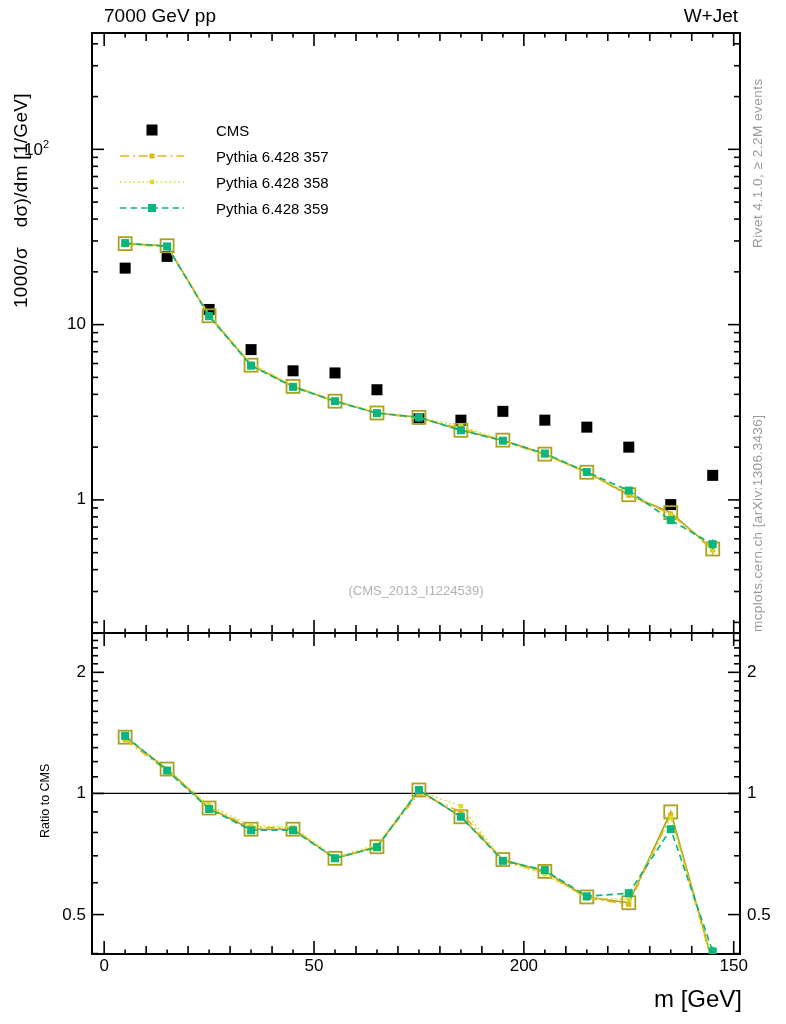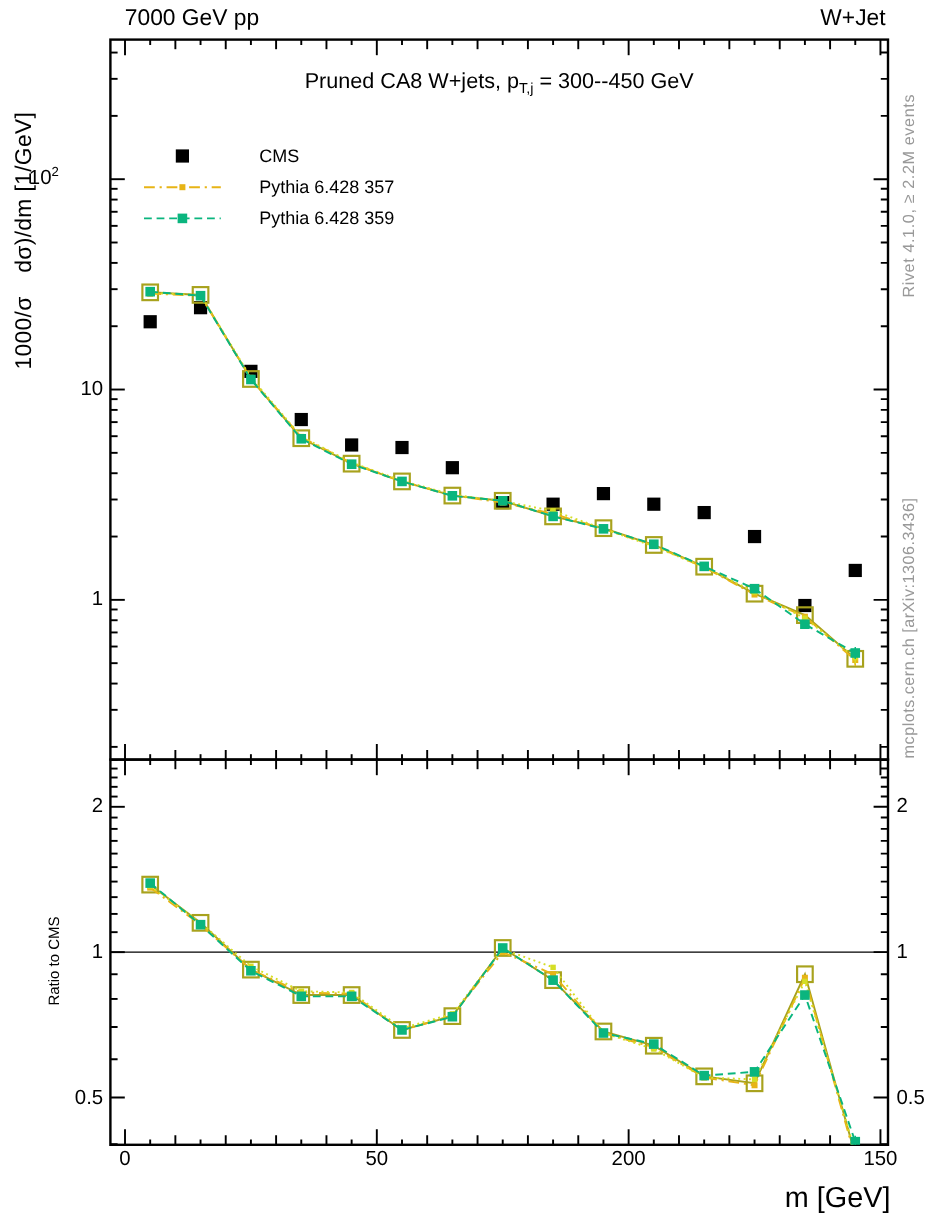--- a/index.html
+++ b/index.html
@@ -436,52 +436,57 @@
         <rect x="582.8134715025907" y="892.336751823061" width="8" height="8" fill="#0ab57e"></rect>
         <rect x="624.7823834196892" y="889.2164265878646" width="8" height="8" fill="#0ab57e"></rect>
         <rect x="666.7512953367875" y="825.2006197492934" width="8" height="8" fill="#0ab57e"></rect>
         <rect x="708.720207253886" y="947.3919878570815" width="8" height="8" fill="#0ab57e"></rect>
       </g>
     </svg>
 
   <div class="abs hdr" style="left:104px;top:5px;">7000 GeV pp</div>
   <div class="abs hdr" style="right:48px;top:5px;">W+Jet</div>
 
-  <div class="abs title" style="left:92px;top:57px;width:648px;">
-    <span>Pruned CA8 W+jets, p</span><sub>T,j</sub><span> = 300--450 GeV</span>
-  </div>
 
   <div id="legend">
       <div class="leg-row">
         <svg width="68" height="22" class="leg-sample">
           <rect x="28.5" y="5.5" width="11" height="11" fill="#000000"></rect>
         </svg>
         <span class="leg-text">CMS</span>
       </div>
       <div class="leg-row">
         <svg width="68" height="22" class="leg-sample">
           <line x1="2" x2="66" y1="11" y2="11" stroke="#e7b416" stroke-width="1.6" stroke-dasharray="9 4 1.8 4"></line>
           <rect x="31.5" y="8.5" width="5" height="5" fill="#e7b416"></rect>
         </svg>
         <span class="leg-text">Pythia 6.428 357</span>
       </div>
       <div class="leg-row">
         <svg width="68" height="22" class="leg-sample">
+          <line x1="2" x2="66" y1="11" y2="11" stroke="#d5de25" stroke-width="1.6" stroke-dasharray="1.6 2.9"></line>
+          <rect x="31.75" y="8.75" width="4.5" height="4.5" fill="#d5de25"></rect>
+        </svg>
+        <span class="leg-text">Pythia 6.428 358</span>
+      </div>
+      <div class="leg-row">
+        <svg width="68" height="22" class="leg-sample">
           <line x1="2" x2="66" y1="11" y2="11" stroke="#0ab57e" stroke-width="1.6" stroke-dasharray="6.5 4"></line>
           <rect x="30" y="7" width="8" height="8" fill="#0ab57e"></rect>
         </svg>
         <span class="leg-text">Pythia 6.428 359</span>
       </div>
     </div>
 
   <div class="abs rot ylab-main" style="left:10px;top:308px;">1000/σ  dσ)/dm [1/GeV]</div>
   <div class="abs rot ylab-ratio" style="left:38px;top:838px;">Ratio to CMS</div>
   <div class="abs rot sidenote" style="left:750px;top:248px;">Rivet 4.1.0, ≥ 2.2M events</div>
   <div class="abs rot sidenote" style="left:750px;top:632px;letter-spacing:0.4px;">mcplots.cern.ch [arXiv:1306.3436]</div>
 
+  <div class="abs watermark" style="left:92px;top:583px;">(CMS_2013_I1224539)</div>
 
   <div class="abs xlab" style="left:92px;top:985px;">m [GeV]</div>
 
   <div id="ticklabels">
       <div class="ticklab" style="left: 74.171px; top: 956px; width: 60px; text-align: center;"><span>0</span></div>
       <div class="ticklab" style="left: 284.016px; top: 956px; width: 60px; text-align: center;"><span>50</span></div>
       <div class="ticklab" style="left: 493.86px; top: 956px; width: 60px; text-align: center;"><span>200</span></div>
       <div class="ticklab" style="left: 703.705px; top: 956px; width: 60px; text-align: center;"><span>150</span></div>
       <div class="ticklab" style="left: 24px; top: 138.332px; width: 62px; text-align: left;"><span>10</span><sup>2</sup></div>
       <div class="ticklab" style="left: 24px; top: 313.609px; width: 62px; text-align: right;"><span>10</span></div>

